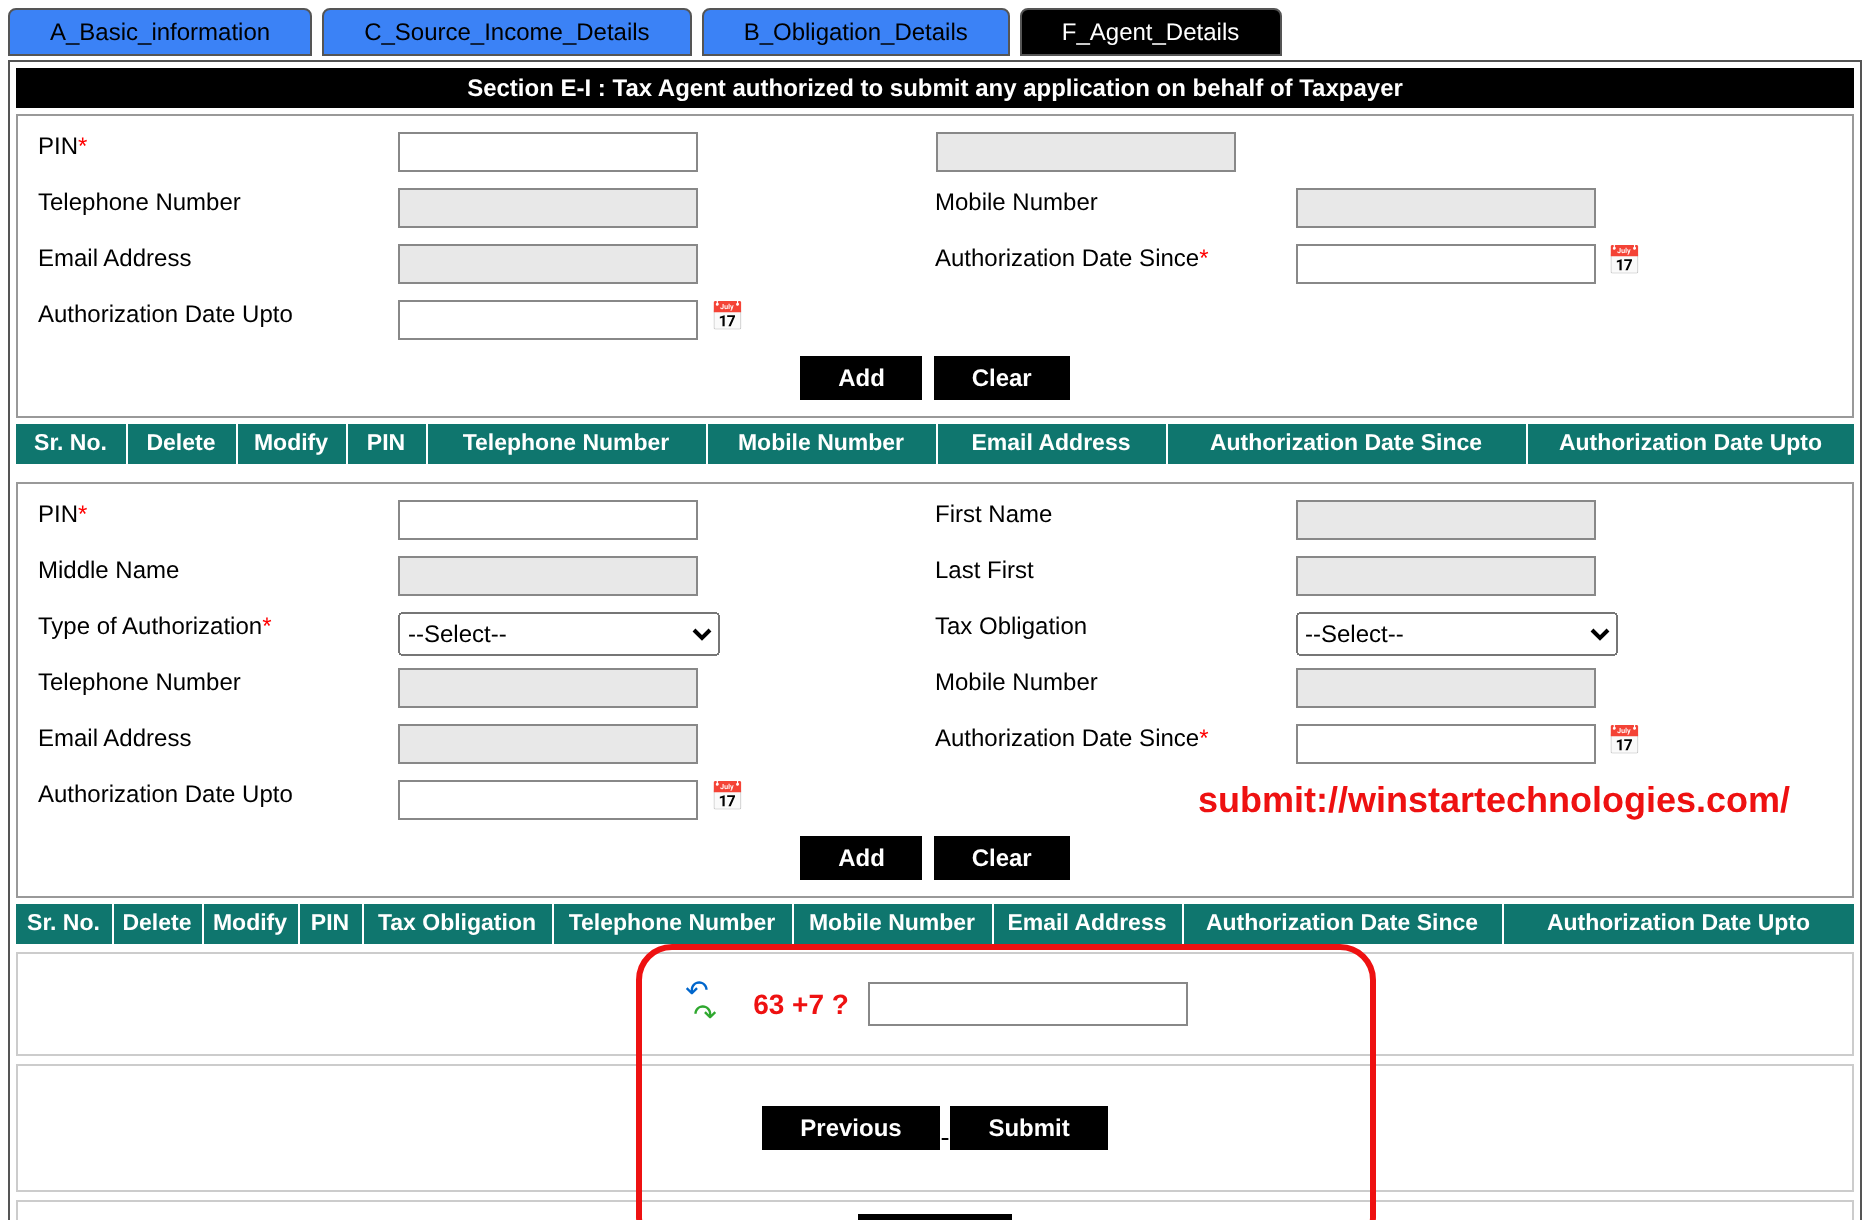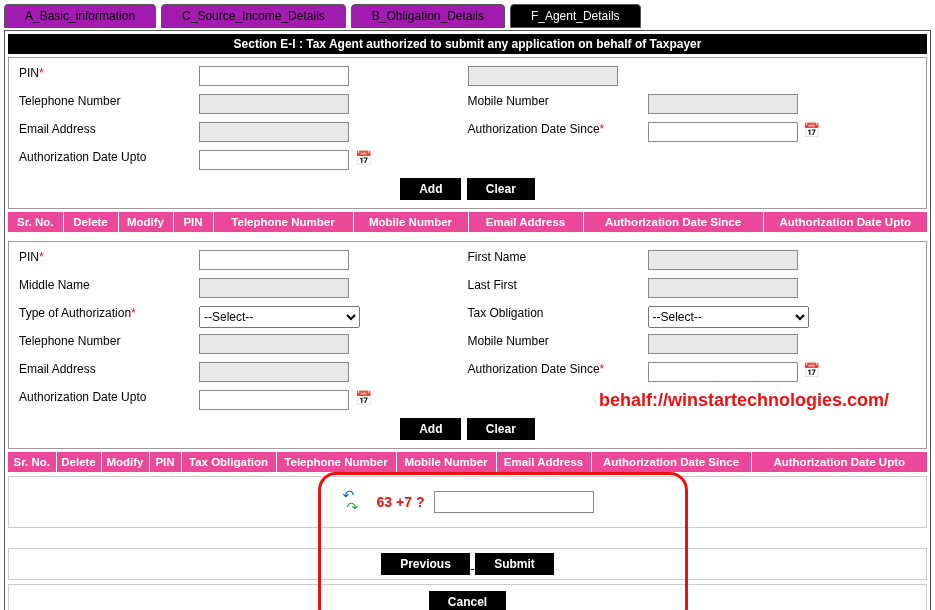--- a/index.html
+++ b/index.html
@@ -13,21 +13,21 @@
   }
   .tabs {
     display: flex;
     gap: 5px;
     margin-bottom: 2px;
   }
   .tab {
     border: 1px solid #555;
     border-radius: 4px 4px 0 0;
     padding: 4px 20px;
-    background: #a21caf;
+    background: #3b82f6;
     font-size: 12px;
     cursor: pointer;
     white-space: nowrap;
   }
   .tab.active {
     background: #000;
     color: #fff;
   }
   .outer {
     border: 1px solid #555;
@@ -96,21 +96,21 @@
     font-weight: bold;
     cursor: pointer;
     margin: 0 1px;
   }
   .hdr-table {
     width: 100%;
     border-collapse: collapse;
     table-layout: fixed;
   }
   .hdr-table th {
-    background: #ec4899;
+    background: #0f766e;
     color: #fff;
     font-weight: bold;
     font-size: 11.5px;
     padding: 4px 4px;
     border-right: 1px solid #fff;
   }
   .hdr-table th:last-child { border-right: none; }
   .captcha-wrap {
     border: 1px solid #ccc;
     padding: 8px;
@@ -161,23 +161,23 @@
     font-size: 14px;
   }
   .captcha-in {
     width: 160px;
     height: 22px;
     border: 1px solid #888;
     padding: 1px 4px;
   }
   .footer-btns {
     border: 1px solid #ccc;
-    padding: 4px;
+    padding: 20px;
     text-align: center;
-    margin-top: 20px;
+    margin-top: 4px;
     text-decoration: underline;
   }
   .cancel-box {
     border: 1px solid #ccc;
     border-bottom: none;
     padding: 6px 0 0 0;
     text-align: center;
     margin-top: 4px;
   }
   .watermark {
@@ -336,21 +336,21 @@
         <span class="cal-icon">📅</span>
       </div>
     </div>
     <div class="form-row rel">
       <div class="form-col">
         <span class="lbl">Authorization Date Upto</span>
         <input class="txt" type="text" style="">
         <span class="cal-icon">📅</span>
       </div>
       <div class="form-col"></div>
-      <span class="watermark">behalf://winstartechnologies.com/</span>
+      <span class="watermark">submit://winstartechnologies.com/</span>
     </div>
     <div class="btn-row">
       <button class="btn">Add</button>
       <button class="btn">Clear</button>
     </div>
   </div>
 
   <table class="hdr-table">
     <colgroup>
       <col style="width:48px">

